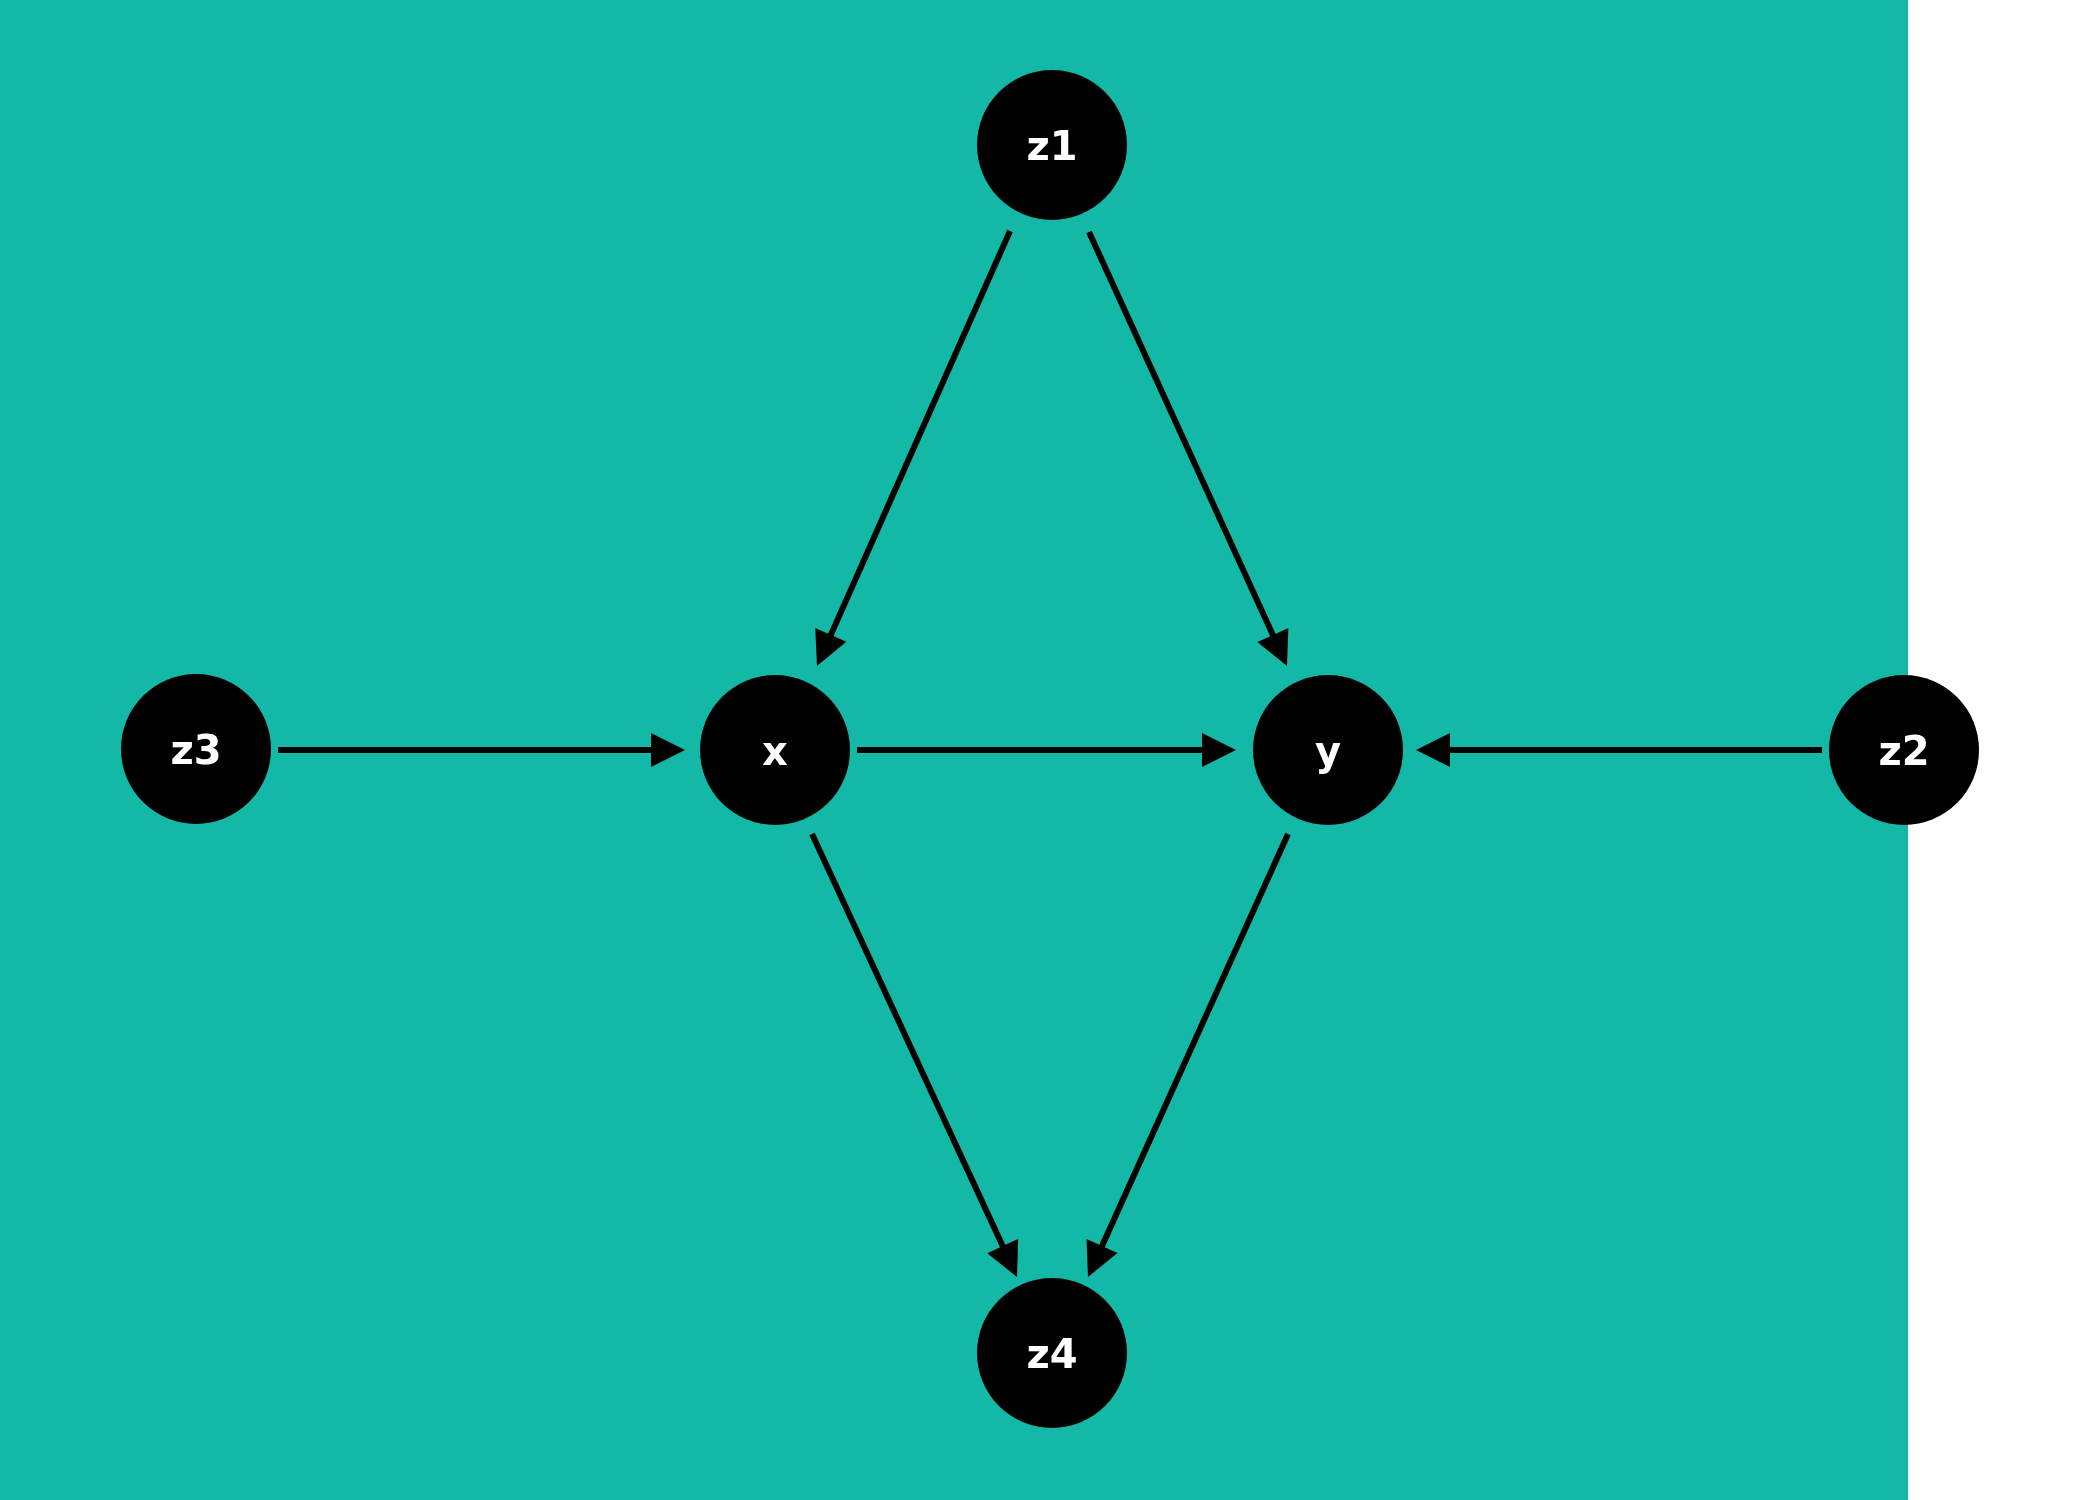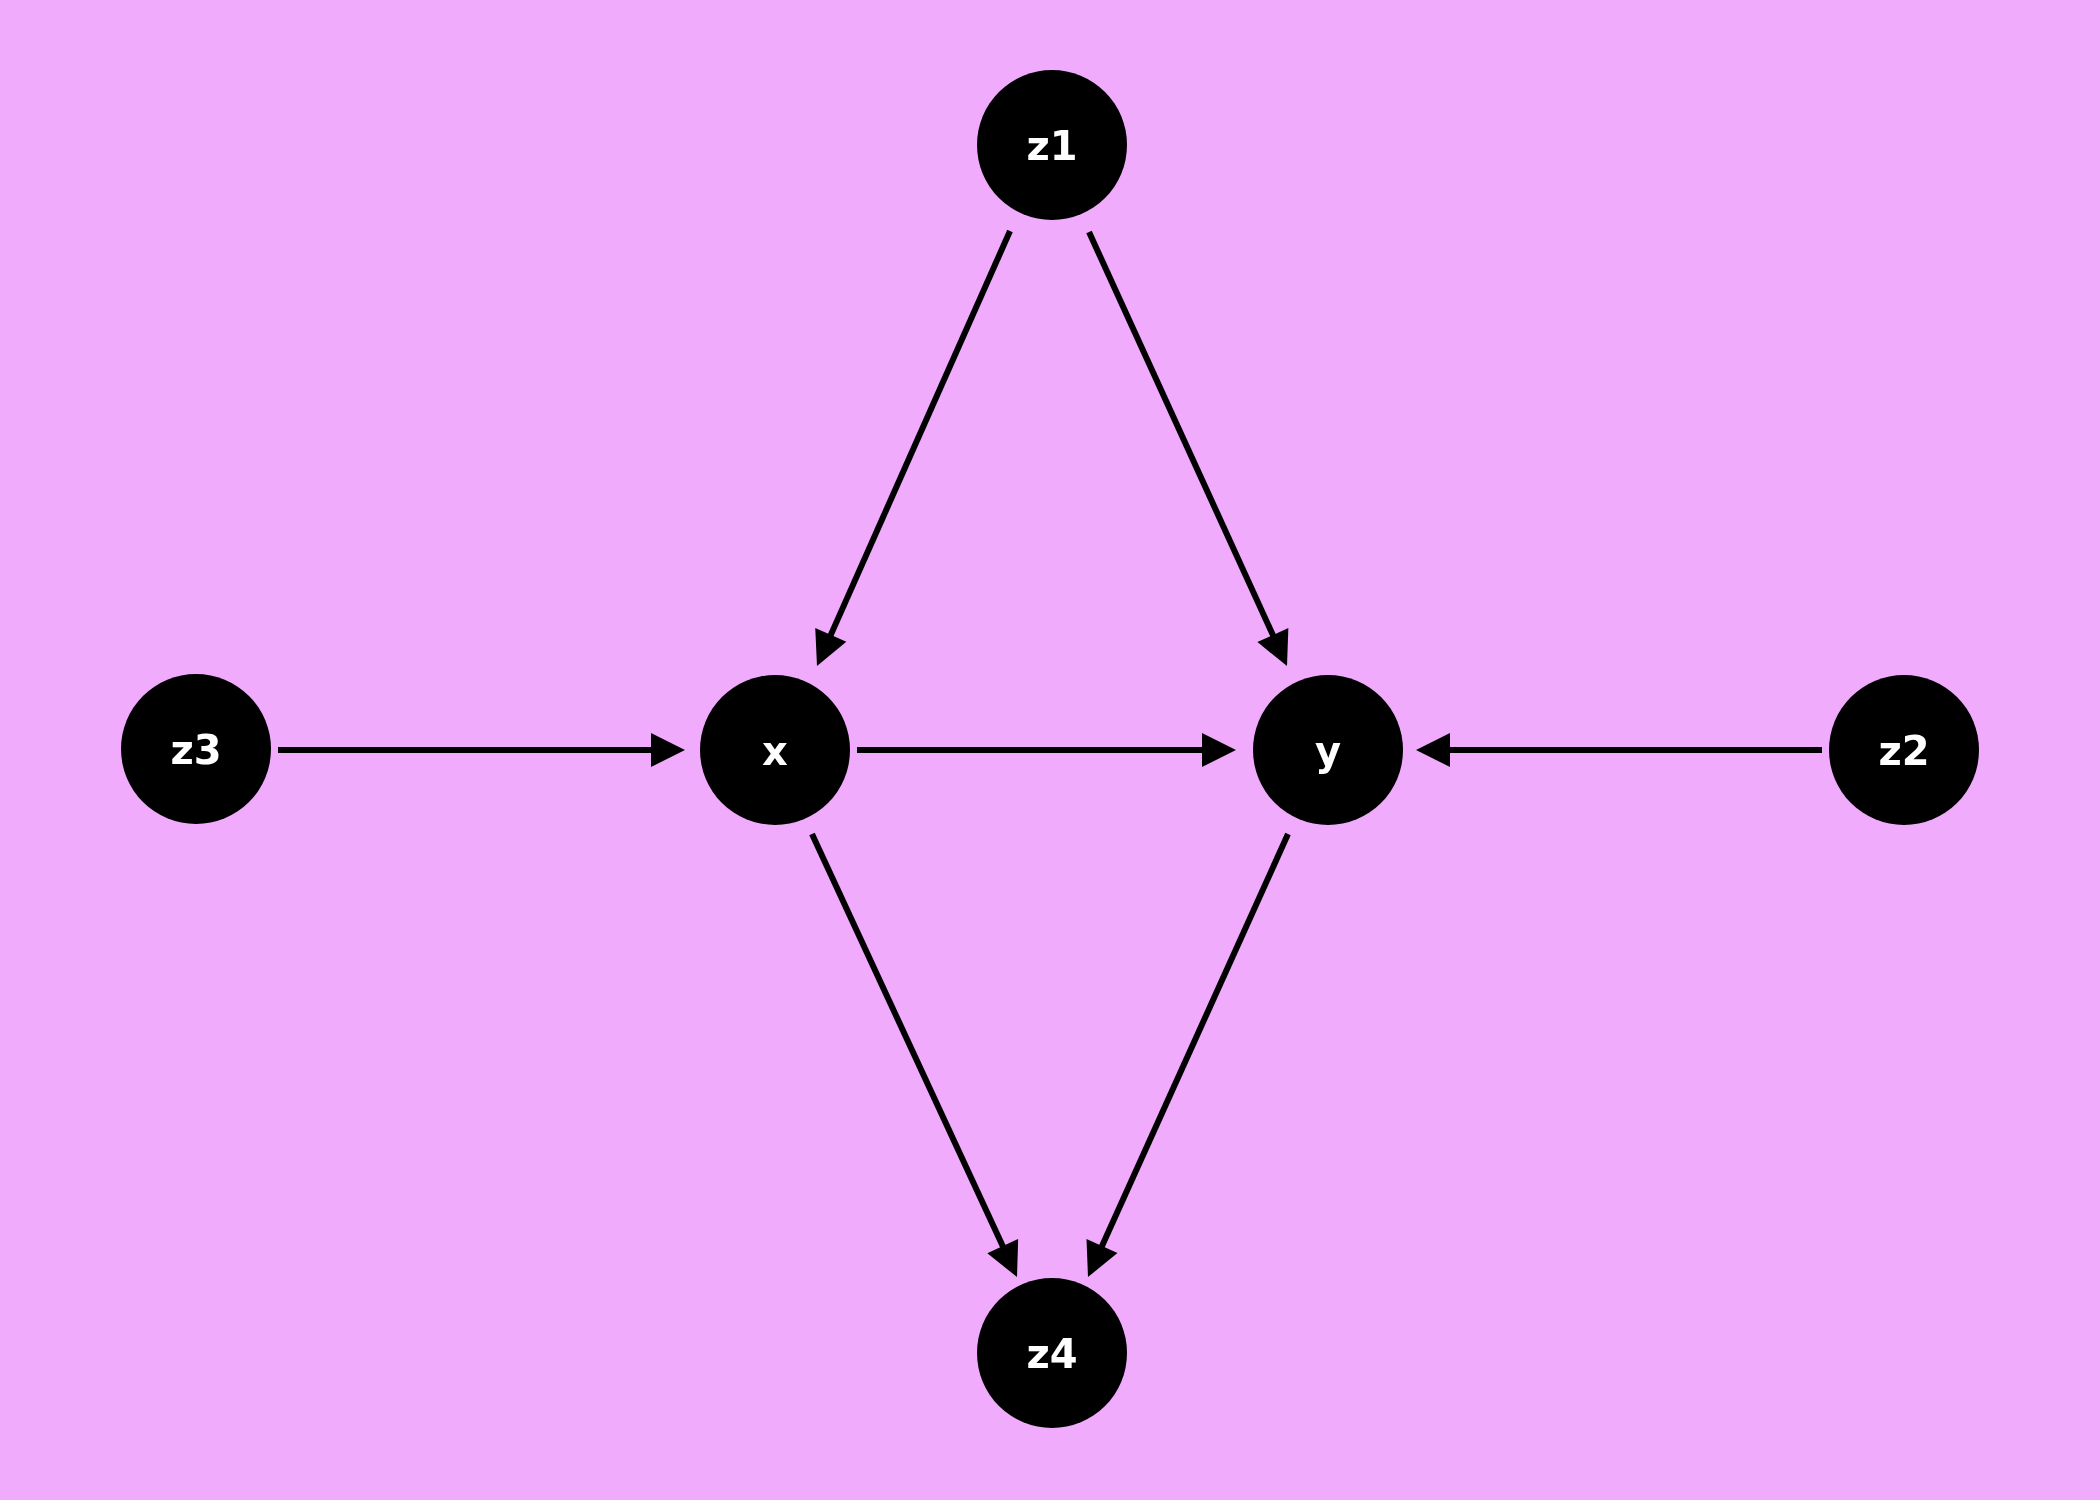--- a/index.html
+++ b/index.html
@@ -9,23 +9,23 @@
     background: #ffffff;
   }
   body {
     width: 2100px;
     height: 1500px;
     font-family: "DejaVu Sans", sans-serif;
     overflow: hidden;
   }
   #graph-canvas {
     position: relative;
-    width: 2100px;
+    width: 1908px;
     height: 1500px;
-    background: #f0abfc;
+    background: #14b8a6;
   }
   #graph-svg {
     position: absolute;
     top: 0;
     left: 0;
     width: 2100px;
     height: 1500px;
     display: block;
   }
   .edge-line {

